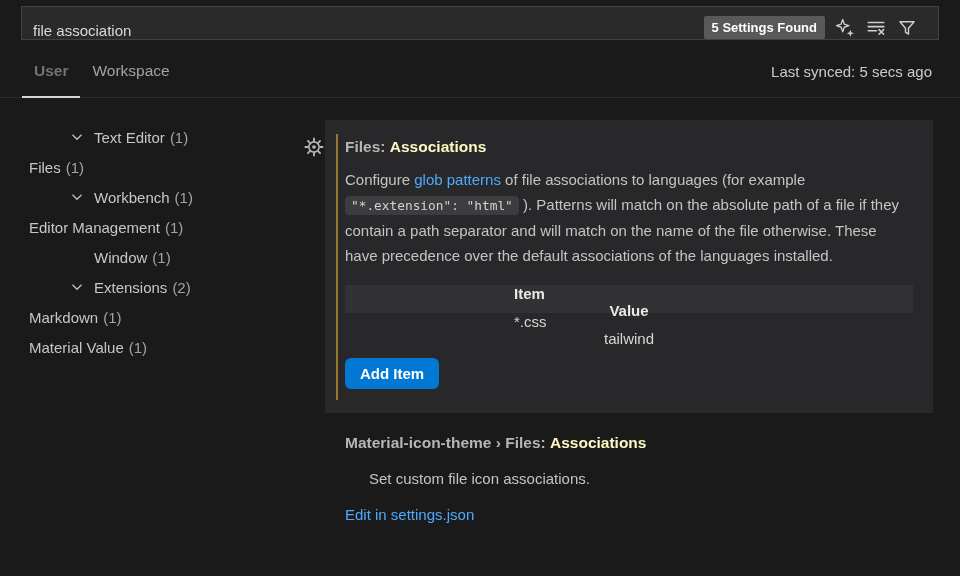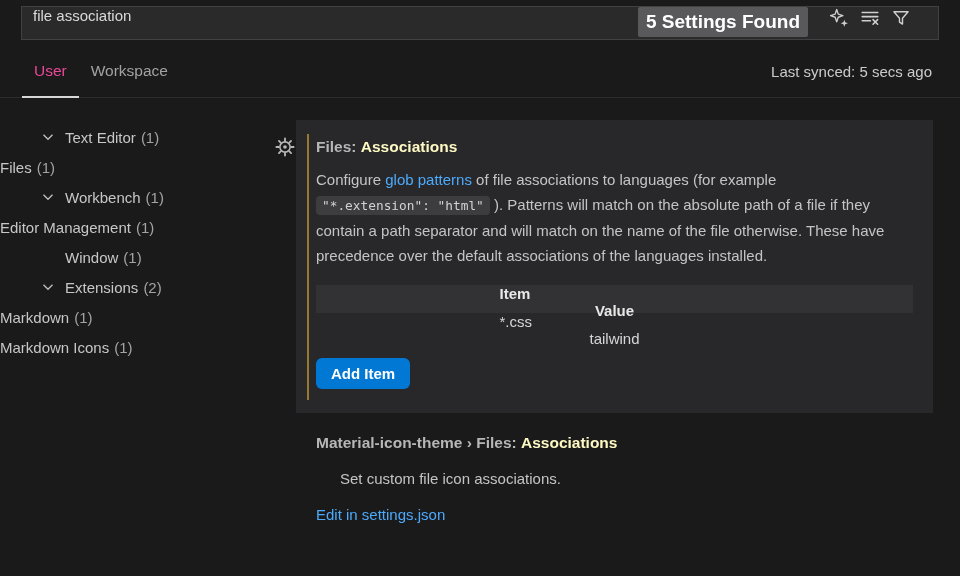--- a/index.html
+++ b/index.html
@@ -14,65 +14,65 @@
   
   .search-row {
     height:45px;
     display:flex; align-items:center;
     padding:0 21px;
   }
   .search-input {
     flex:1; height:34px;
     background:#2a2a2b;
     border:1px solid #414142;
-    display:flex; align-items:flex-start;
-    padding:0 26px 0 11px;
+    display:flex; align-items:flex-end;
+    padding:0 20px 0 11px;
   }
   .search-input input {
     flex:1; background:transparent; border:none; outline:none;
     color:#dadada; font-size:15px;
     font-family:"Liberation Sans", sans-serif;
   }
   .results-badge {
     background:#59595c; color:#ffffff;
-    font-size:19px; font-weight:600;
+    font-size:13px; font-weight:600;
     padding:4px 8px; border-radius:2px;
-    margin-right:11px; white-space:nowrap;
+    white-space:nowrap;
   }
   .sicon {
     width:22px; height:22px; margin-left:9px;
     display:flex; align-items:center; justify-content:center;
     cursor:pointer; flex:none;
   }
 
   
   .tab-row {
     height:53px;
     display:flex; align-items:center;
     padding:0 28px 0 22px;
     border-bottom:1px solid #2c2c2d;
     position:relative;
   }
   .tab {
     height:100%; display:flex; align-items:center;
     padding:0 12px; font-size:15.5px; color:#a2a2a2;
     position:relative; cursor:pointer;
   }
-  .tab.active { color:#ec4899; font-weight:400; }
+  .tab.active { color:#737373; font-weight:700; }
   .tab.active::after {
     content:""; position:absolute; left:0; right:0; bottom:-1px;
     height:2px; background:#d7d7d7;
   }
   .synced { margin-left:auto; font-size:15px; color:#cbcbcb; }
 
   
   .body { display:flex; height:478px; }
 
   
-  .toc { width:264px; flex:none; padding-top:24px; }
+  .toc { width:264px; flex:none; padding-top:24px;margin-left:29px; }
   .toc-item {
     height:30px; display:flex; align-items:center;
     font-size:15px; color:#c7c7c7; cursor:pointer;
   }
   .toc-item .chev {
     width:16px; height:16px; margin-left:40px; margin-right:9px;
     display:flex; align-items:center; flex:none;
   }
   .toc-item.lvl1-nochev { padding-left:65px; }
   .toc-item.lvl2 { }
@@ -227,21 +227,21 @@
       <span>Extensions</span>
       <span class="toc-count">(2)</span>
     </div>
 
     <div class="toc-item lvl2">
       <span>Markdown</span>
       <span class="toc-count">(1)</span>
     </div>
 
     <div class="toc-item lvl2">
-      <span>Markdown Icons</span>
+      <span>Material Value</span>
       <span class="toc-count">(1)</span>
     </div>
 
   </div>
 
   <div class="main">
 
     <span class="gear-btn">
       <svg width="22" height="22" viewBox="0 0 24 24" fill="none" stroke="#b8b8b8">
         <circle cx="12" cy="12" r="5.6" stroke-width="1.7"></circle>

